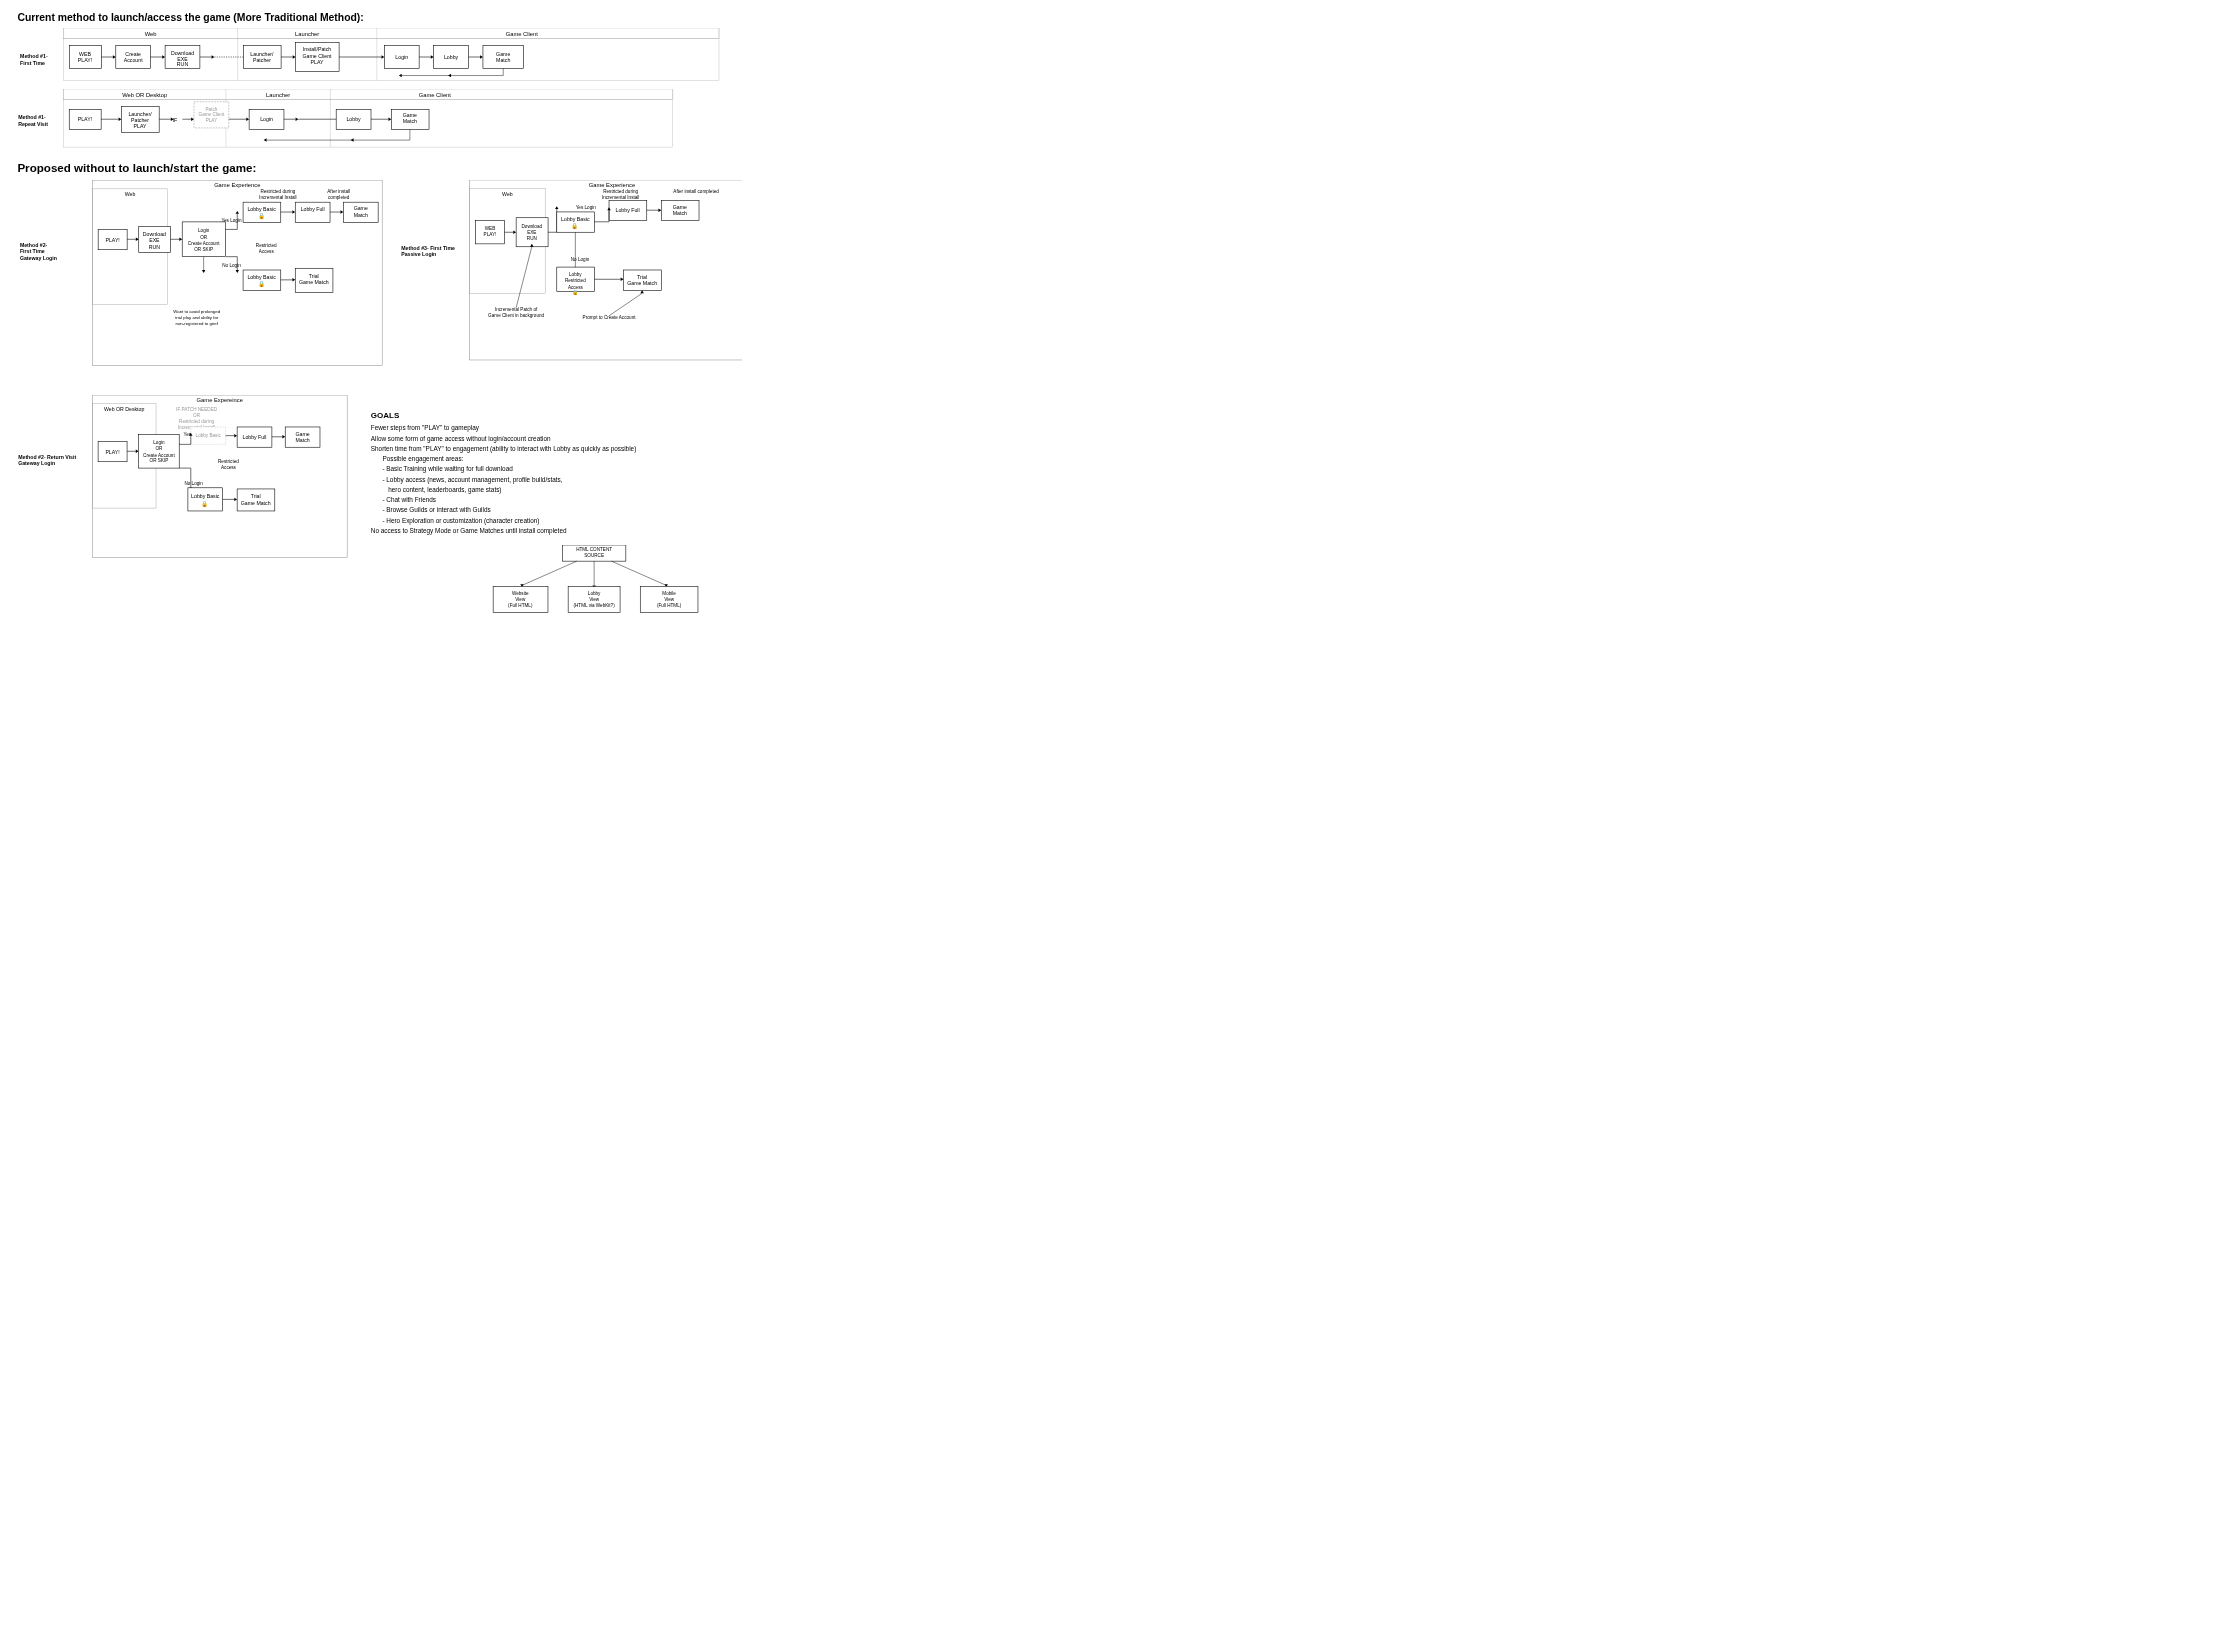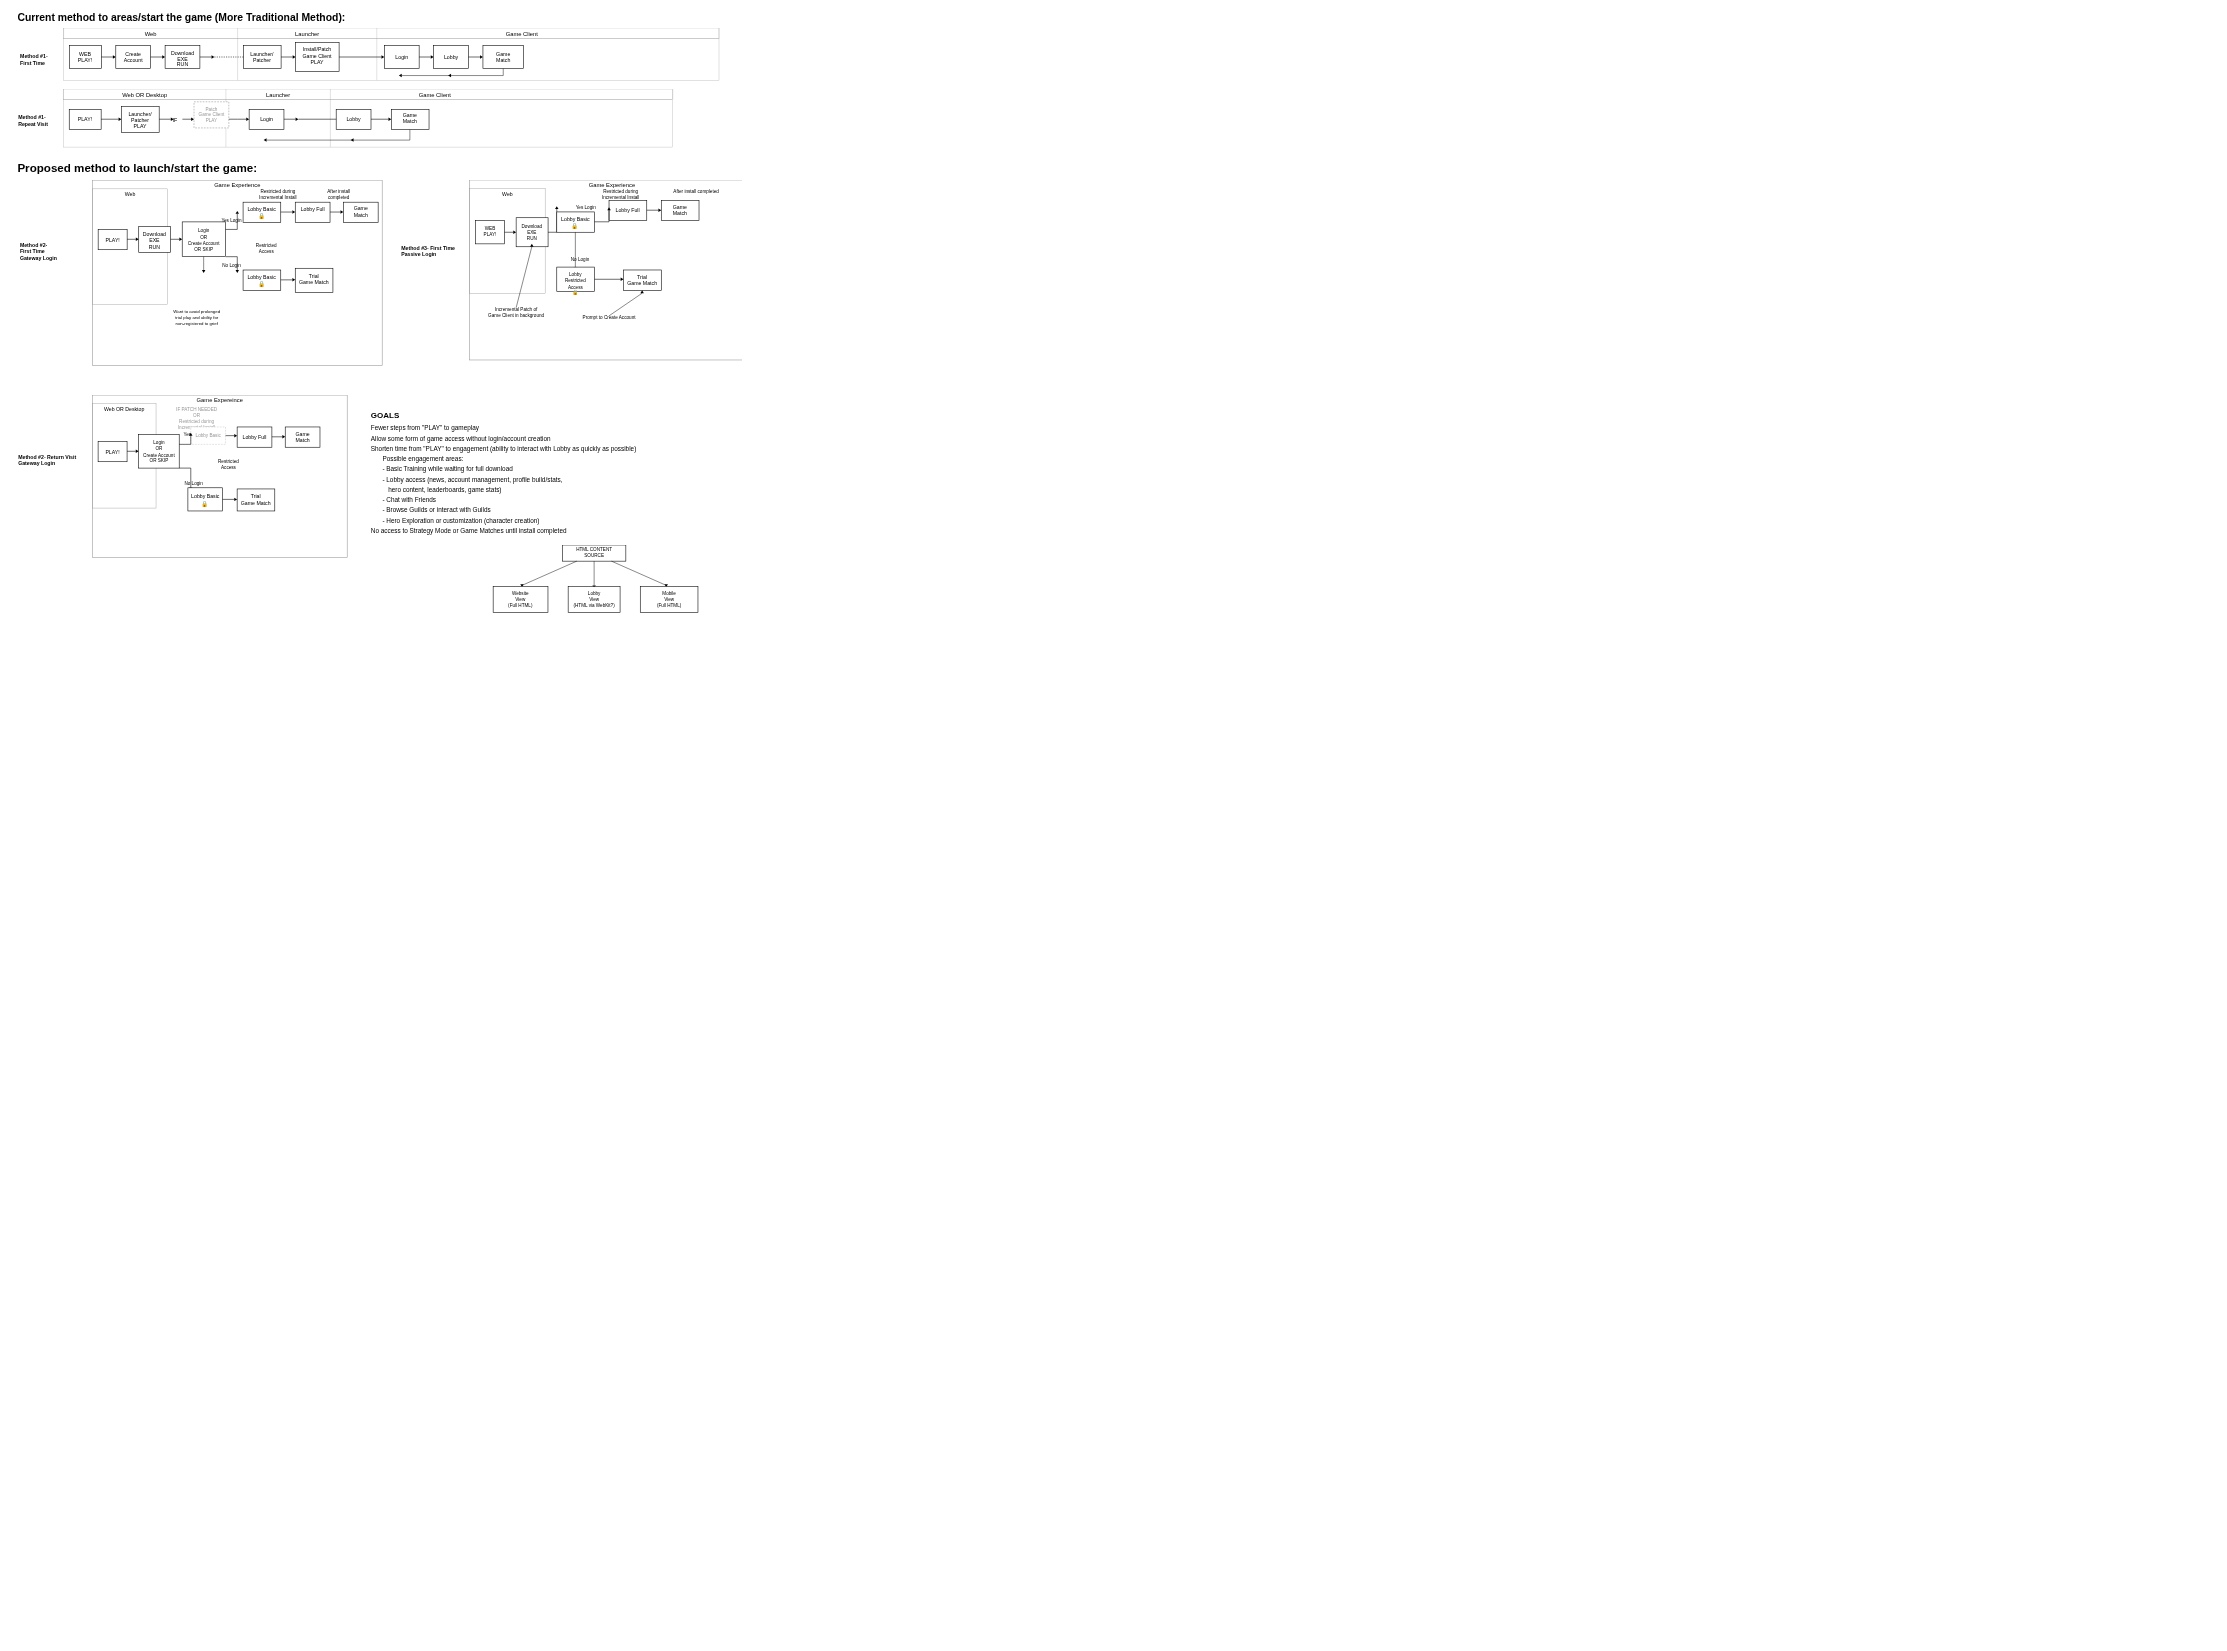--- a/index.html
+++ b/index.html
@@ -71,21 +71,21 @@
       flex: 0 0 290px;
     }
 
     .bottom-right {
       flex: 1;
     }
   </style>
 </head>
 <body>
 
-<h2>Current method to areas/start the game (More Traditional Method):</h2>
+<h2>Current method to launch/access the game (More Traditional Method):</h2>
 
 <svg width="708" height="58" style="display:block; margin-bottom:2.3px;font-size:11px" viewBox="0 0 1220 100">
 
   <rect x="80" y="0" width="1130" height="18" fill="none" stroke="#999" stroke-width="0.5"></rect>
 
   <line x1="80" y1="0" x2="80" y2="18" stroke="#999" stroke-width="0.5"></line>
   <text x="230" y="13" font-size="10" text-anchor="middle">Web</text>
   <line x1="380" y1="0" x2="380" y2="18" stroke="#999" stroke-width="0.5"></line>
   <text x="500" y="13" font-size="10" text-anchor="middle">Launcher</text>
   <line x1="620" y1="0" x2="620" y2="18" stroke="#999" stroke-width="0.5"></line>
@@ -224,21 +224,21 @@
 
   <line x1="677" y1="70" x2="677" y2="88" stroke="#000" stroke-width="0.8"></line>
   <line x1="677" y1="88" x2="580" y2="88" stroke="#000" stroke-width="0.8"></line>
   <polygon points="580,85 575,88 580,91" fill="#000"></polygon>
   <line x1="580" y1="88" x2="430" y2="88" stroke="#000" stroke-width="0.8"></line>
   <polygon points="430,85 425,88 430,91" fill="#000"></polygon>
 
   <line x1="485" y1="52" x2="550" y2="52" stroke="#000" stroke-width="1"></line>
 </svg>
 
-<div class="section-title">Proposed method to launch/start the game:</div>
+<div class="section-title">Proposed without to launch/start the game:</div>
 
 <div class="proposed-section">
 
   <div class="proposed-left">
     <svg width="371" height="209" style="display:block;font-size:11px" viewBox="0 0 640 360">
 
       <rect x="130" y="0" width="500" height="320" fill="none" stroke="#999" stroke-width="1"></rect>
       <text x="380" y="12" font-size="10" text-anchor="middle">Game Experience</text>
 
       <rect x="130" y="15" width="130" height="200" fill="none" stroke="#999" stroke-width="0.7"></rect>

